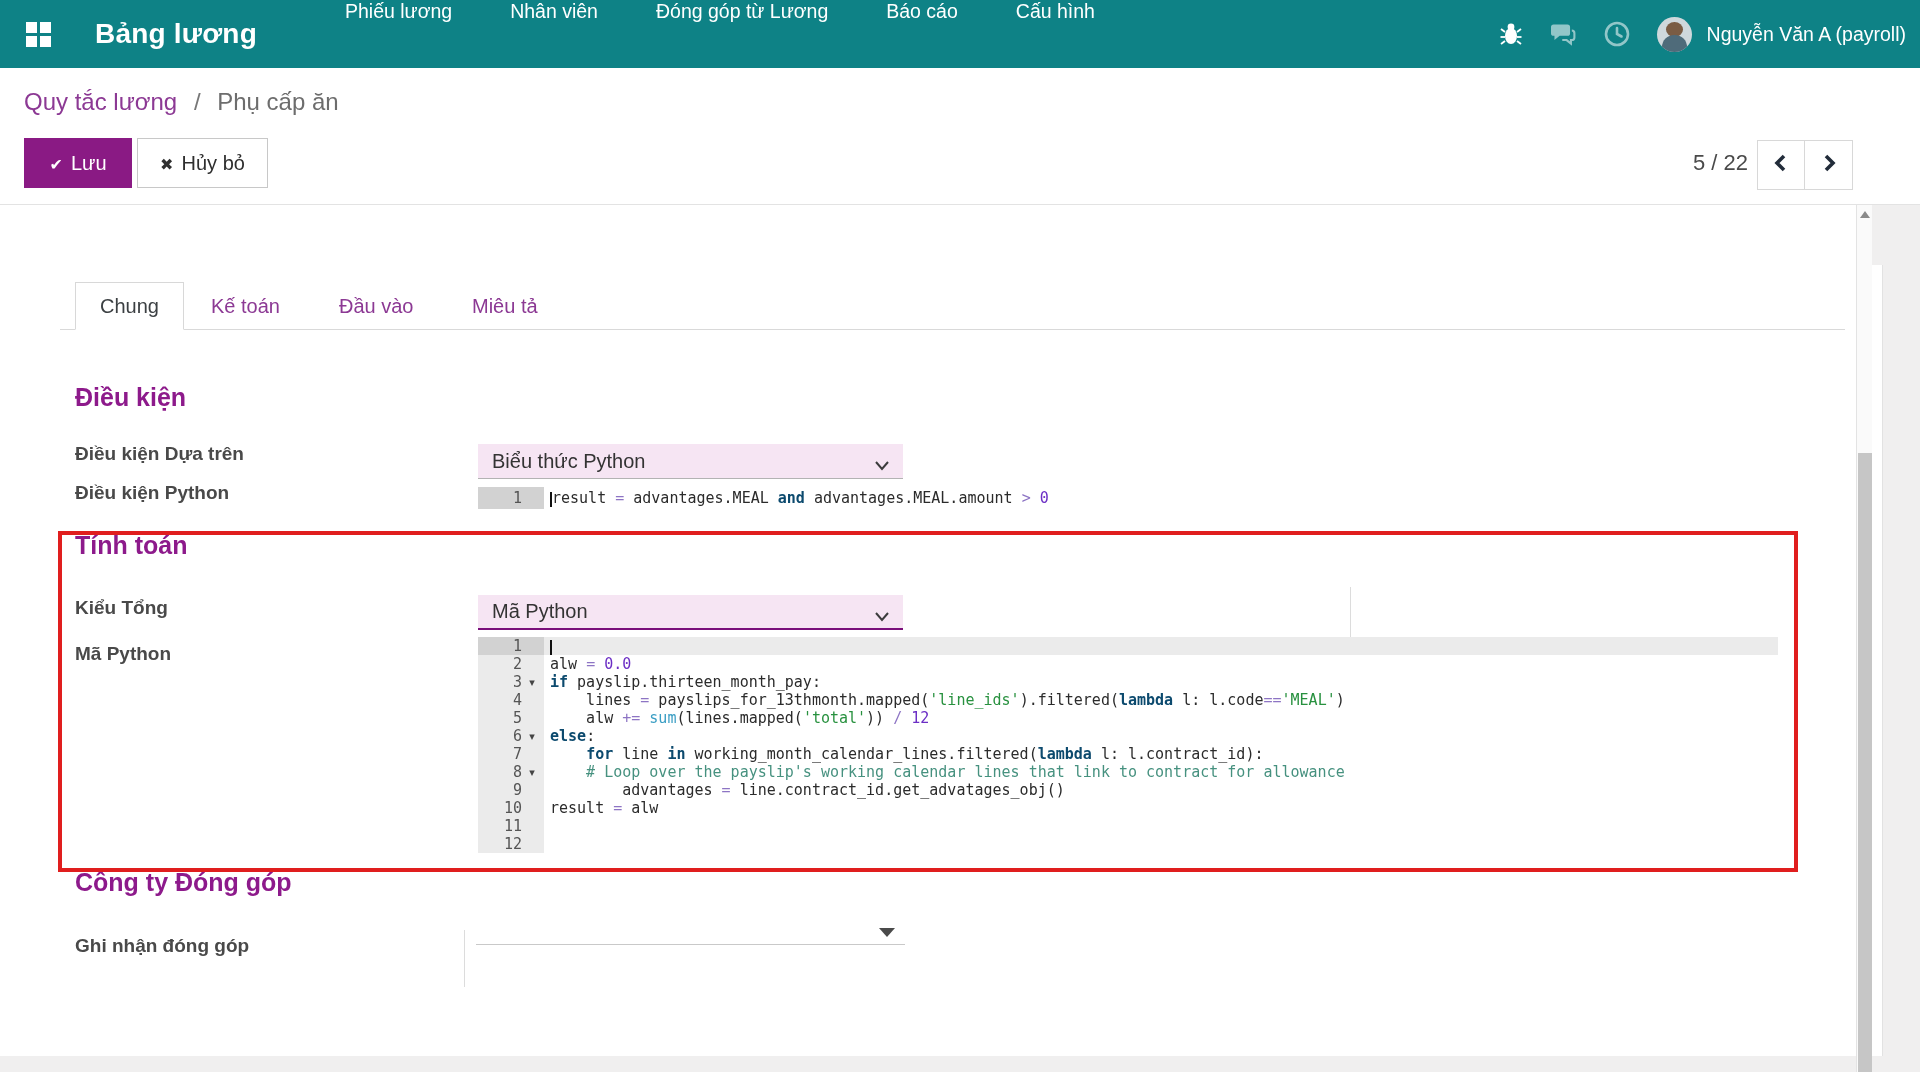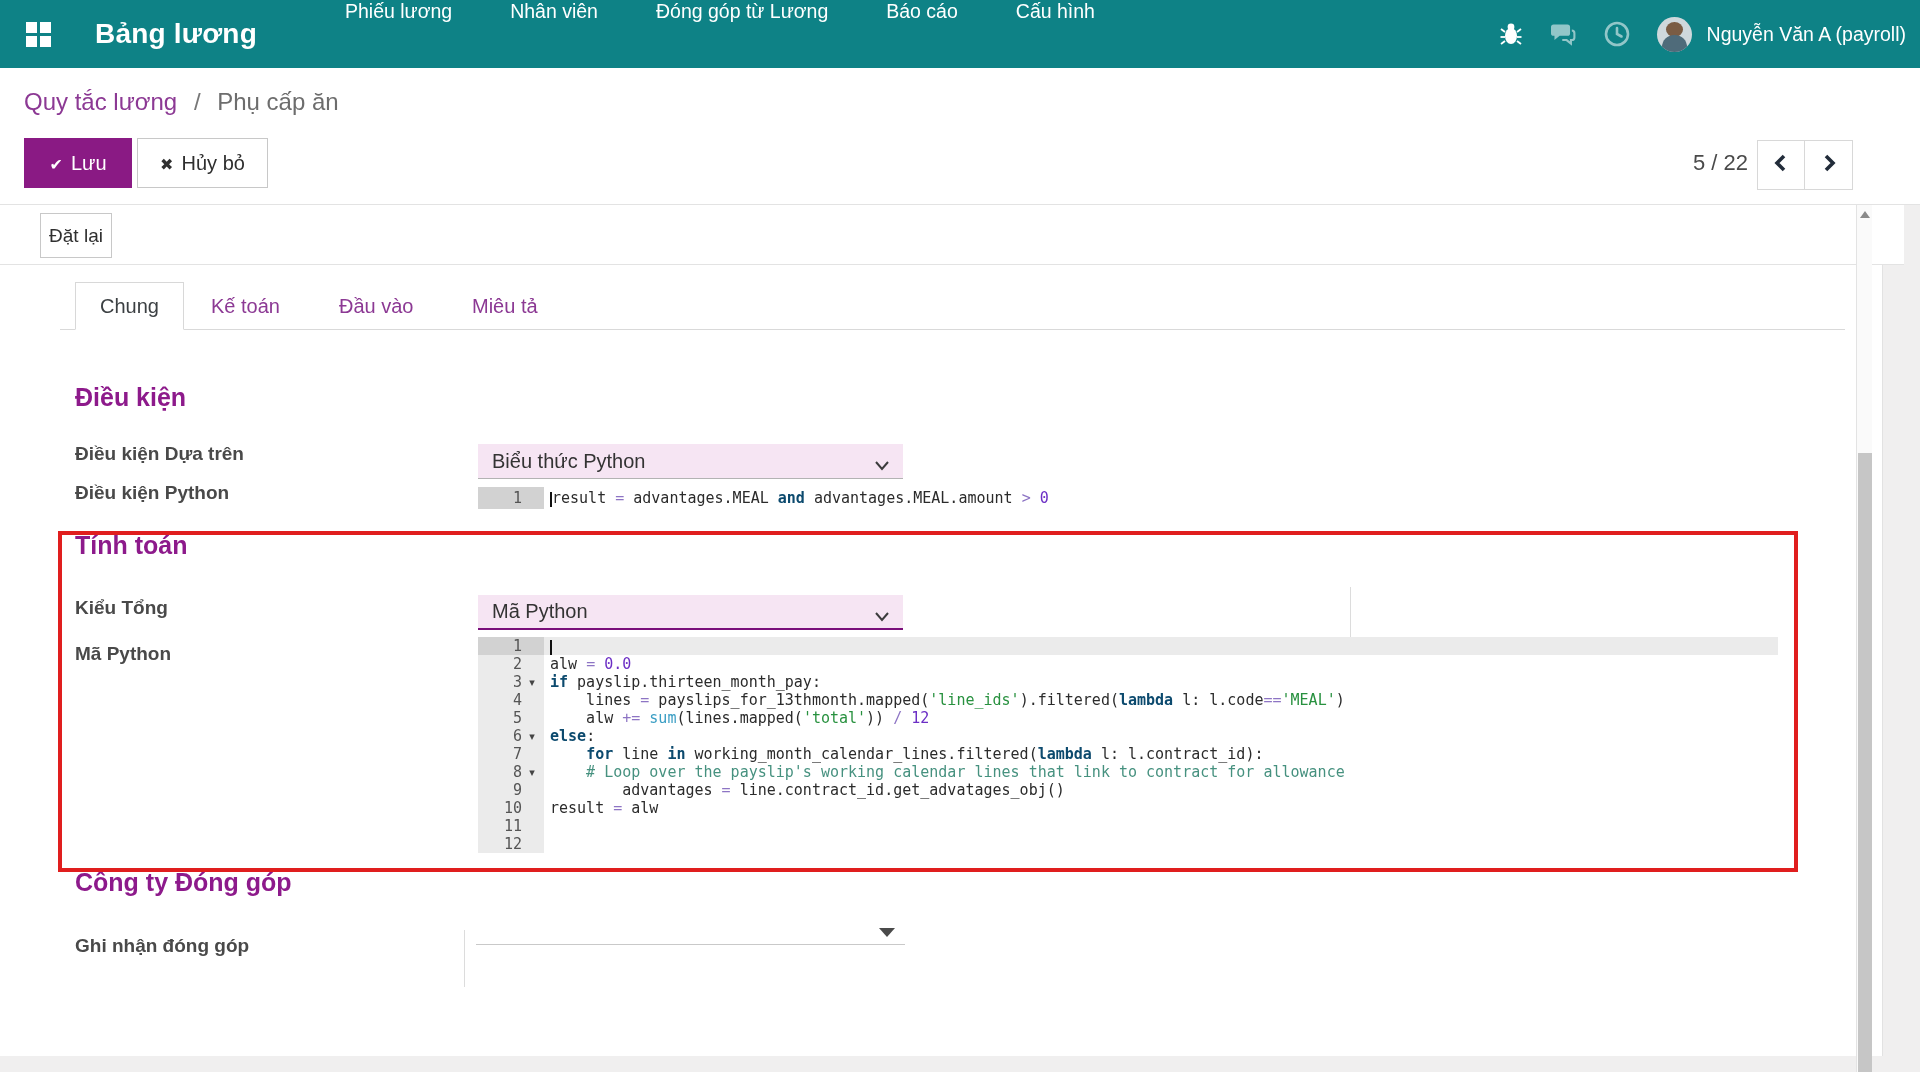--- a/index.html
+++ b/index.html
@@ -187,23 +187,20 @@
             </svg></span>
       </div>
       <div class="pager-btn">
         <span><svg width="16" height="20" viewBox="0 0 16 20">
               <polyline points="5,3 12,10 5,17" fill="none" stroke="#222c3a" stroke-width="3.6"></polyline>
             </svg></span>
       </div>
     </div>
   </section>
 
-  <section class="toolbar">
-    <button class="btn-reset">Đặt lại</button>
-  </section>
 
   <section class="content">
     <div class="sheet">
 
       <div class="tabbar-line"></div>
       <div class="tab active">Chung</div>
       <div class="tab t2">Kế toán</div>
       <div class="tab t3">Đầu vào</div>
       <div class="tab t4">Miêu tả</div>
 

